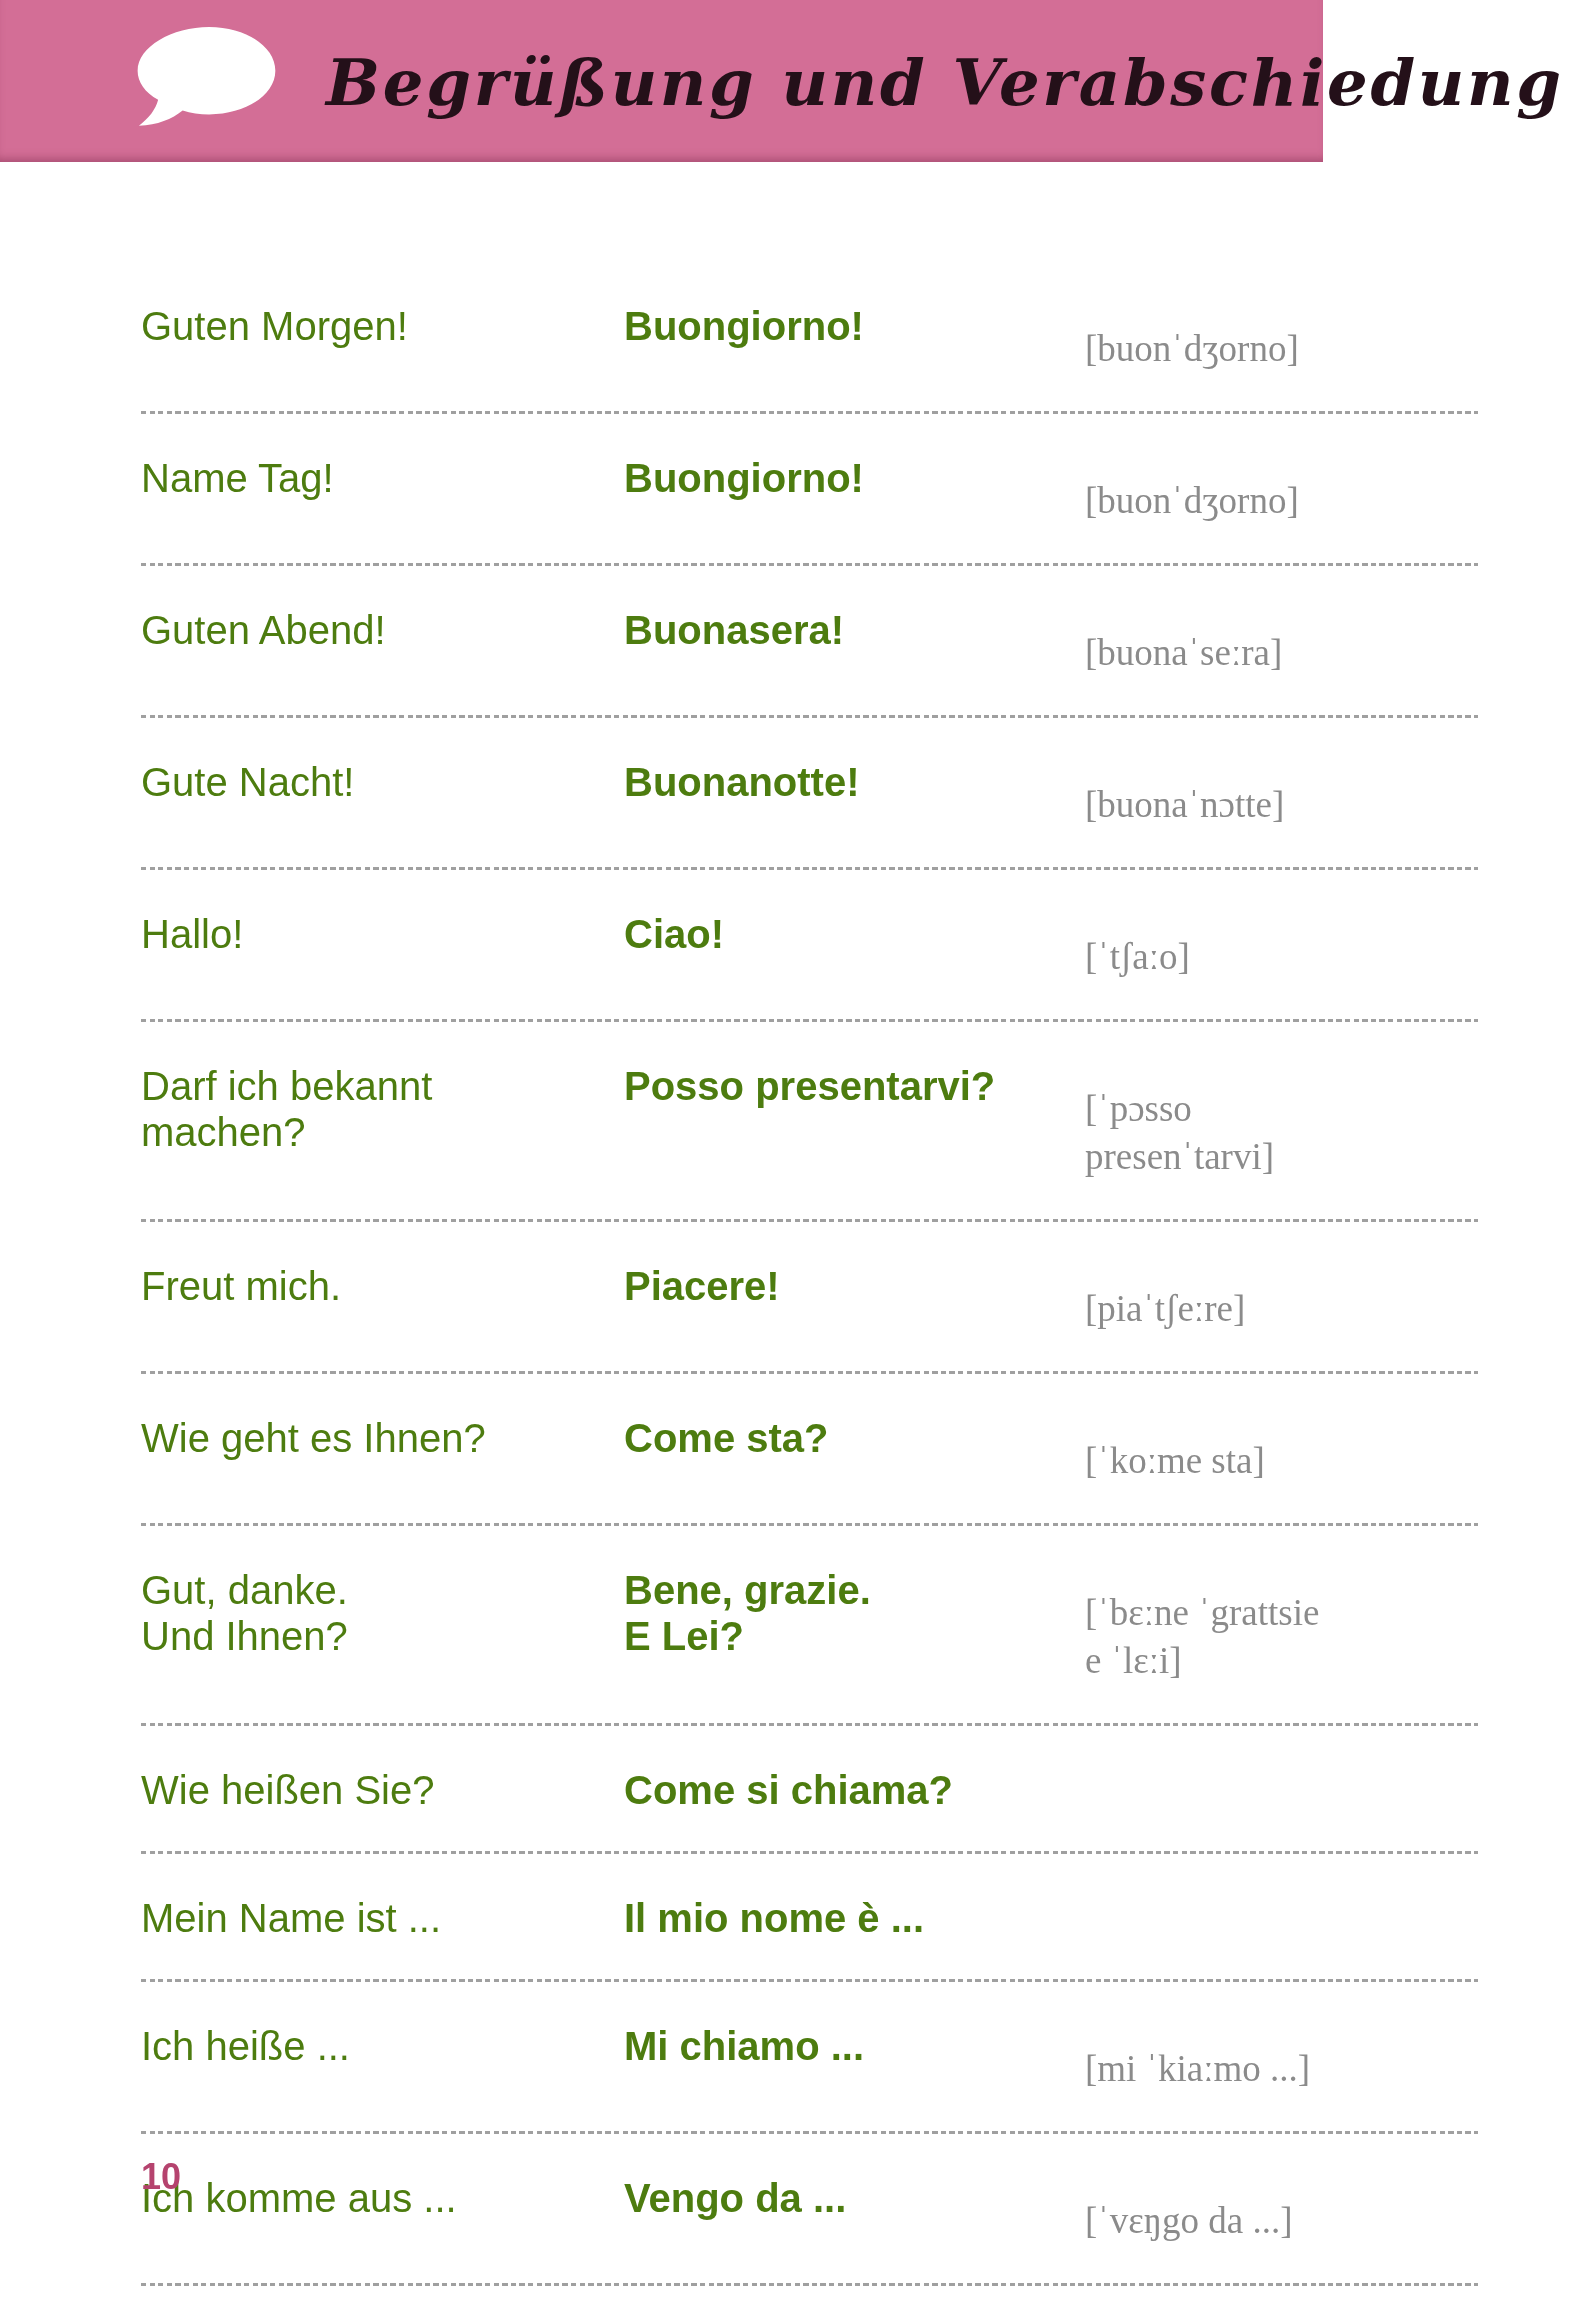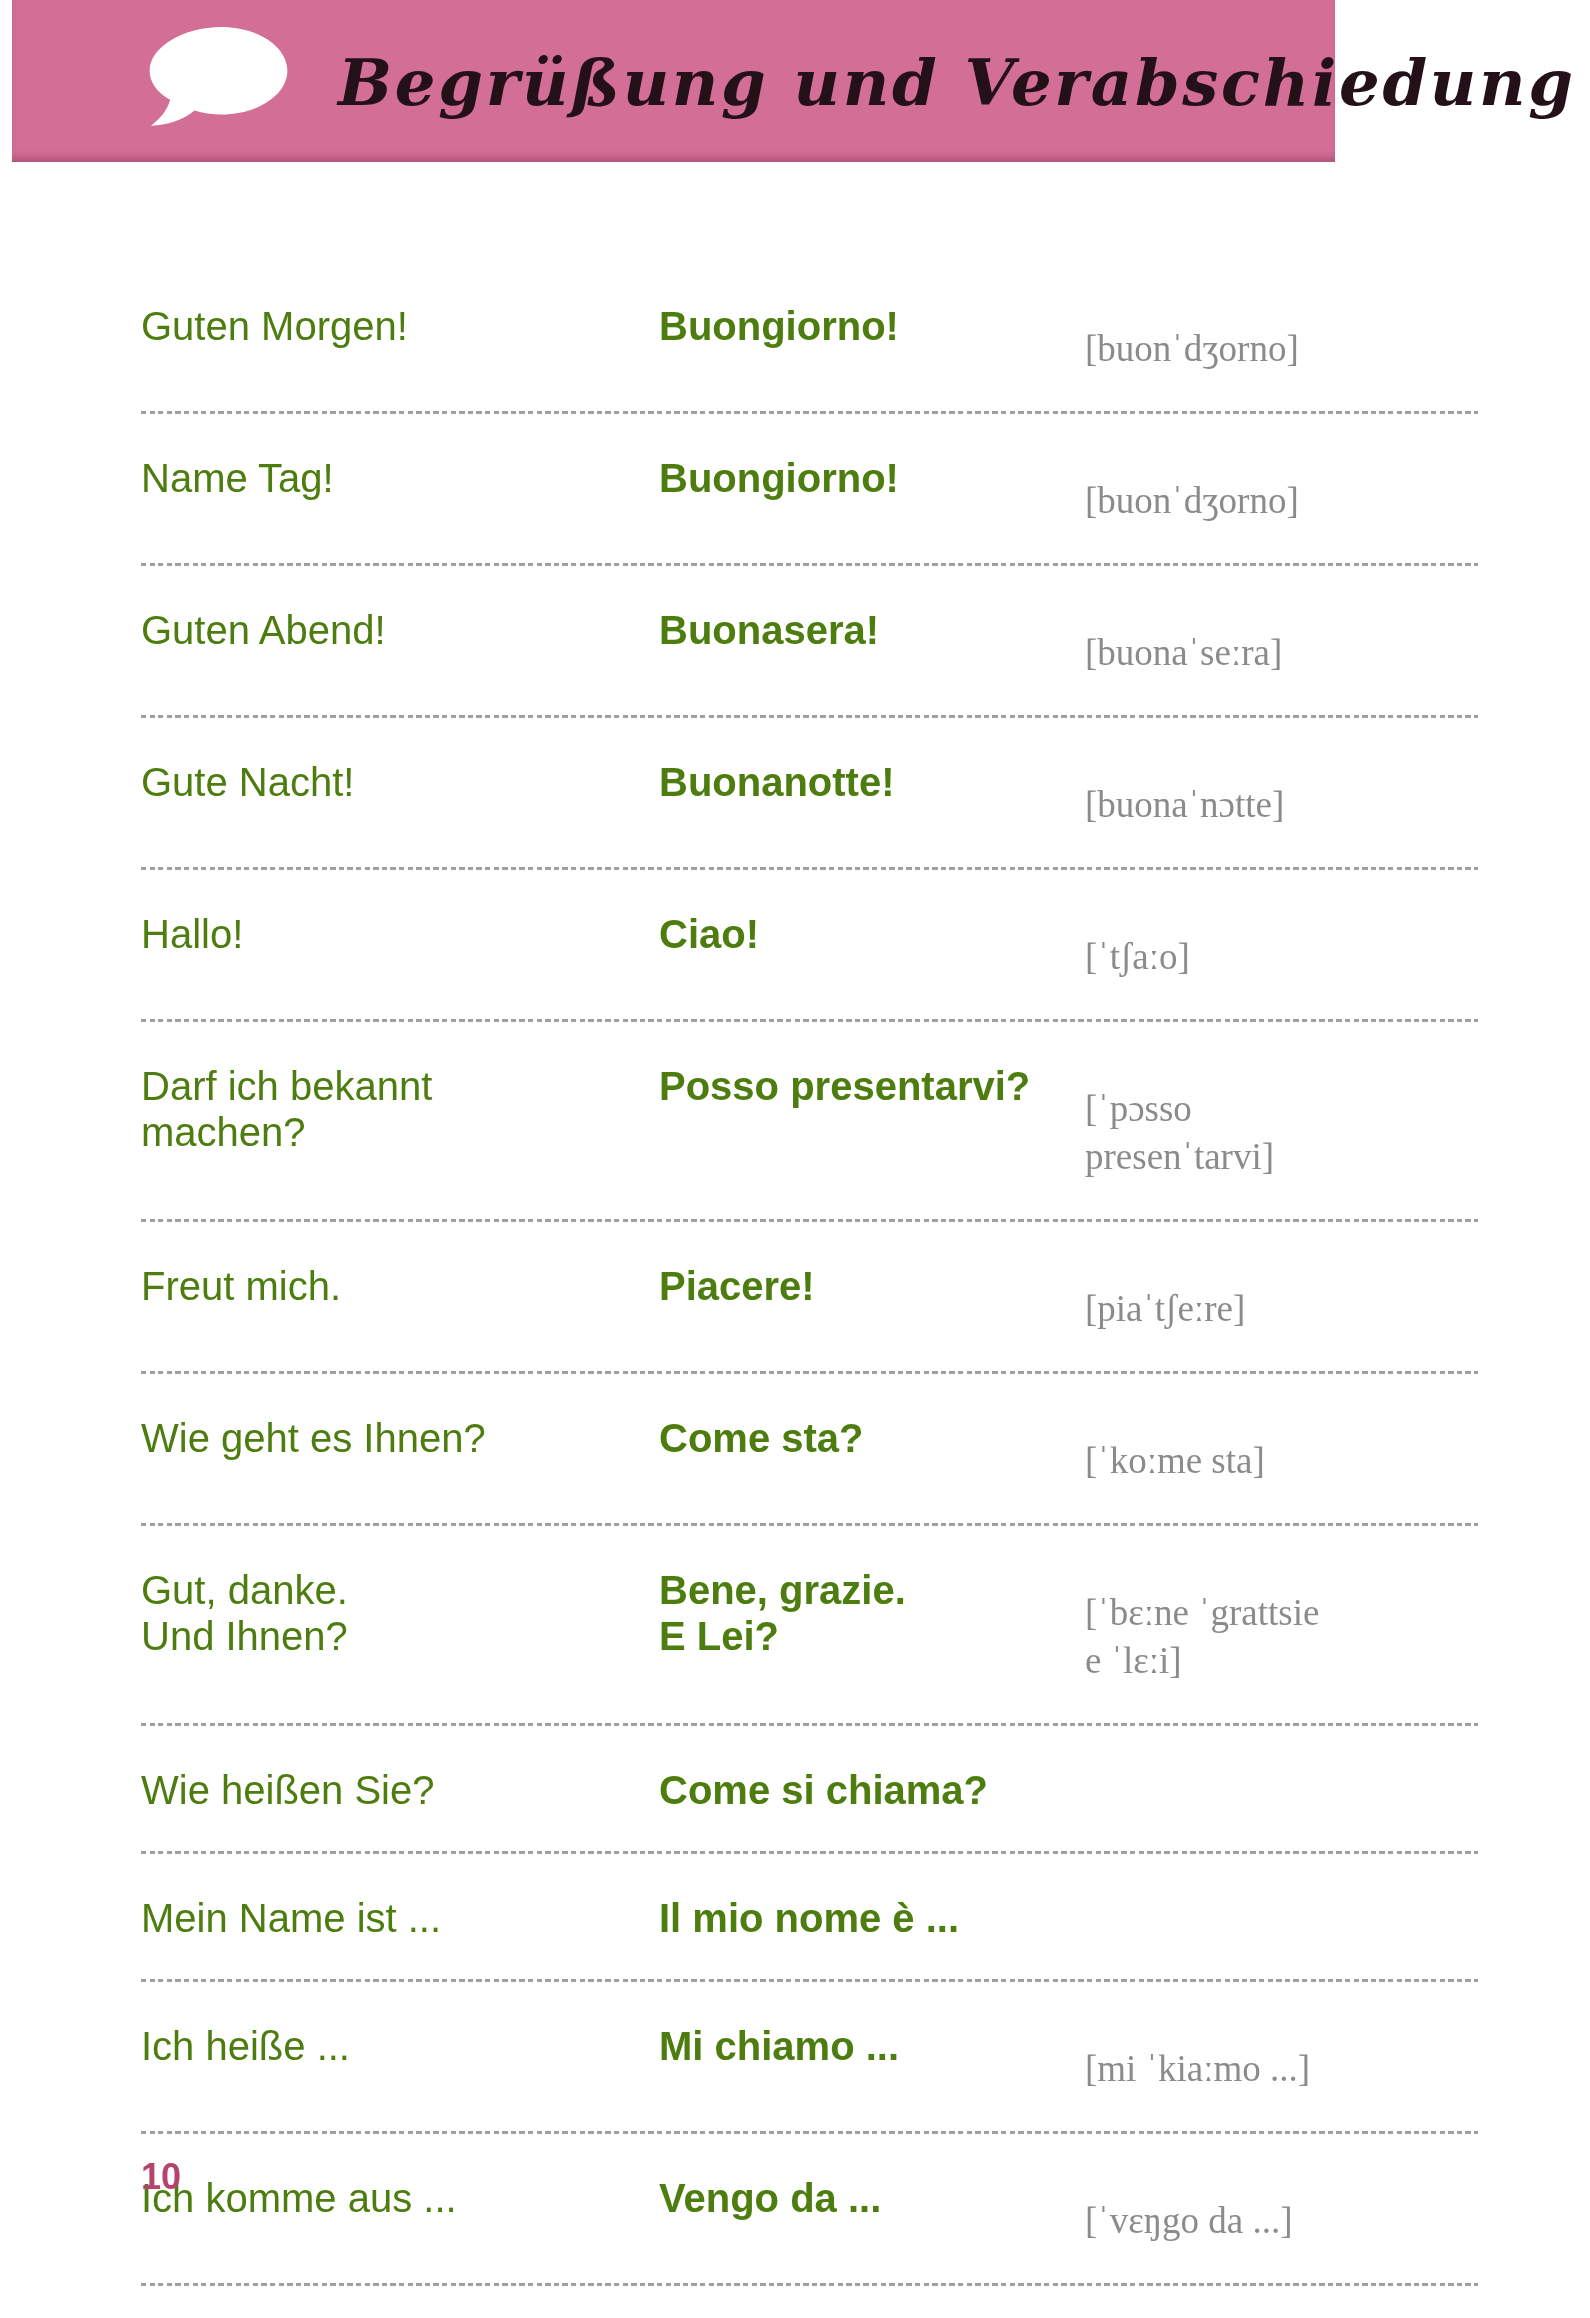--- a/index.html
+++ b/index.html
@@ -11,21 +11,21 @@
     position: relative;
     width: 1591px;
     height: 2319px;
     font-family: "Liberation Sans", sans-serif;
     overflow: hidden;
   }
 
   
   .header-band {
     position: absolute;
-    top: 0; left: 12px;
+    top: 0; left: 0;
     width: 1323px;
     height: 162px;
     background: #d36e96;
     box-shadow: inset 0 -8px 9.3px -5.3px rgba(130, 45, 80, 0.55);
   }
   .bubble-icon {
     position: absolute;
     left: 131px;
     top: 22.5px;
     width: 147px;
@@ -68,21 +68,21 @@
         #8f8f8f 0px, #8f8f8f 5.3px,
         rgba(255,255,255,0) 5.3px, rgba(255,255,255,0) 8.6px);
     opacity: 0.85;
   }
   .cell-german, .cell-italian {
     font-size: 40px;
     line-height: 46px;
     color: #4d7c0f;
     white-space: pre-line;
   }
-  .cell-italian { font-weight: bold; margin-left: 35px; }
+  .cell-italian { font-weight: bold; }
   .cell-ipa {
     font-family: "Liberation Serif", serif;
     font-size: 37px;
     line-height: 48px;
     color: #8b8b8b;
     white-space: pre-line;
     margin-top: 22px;
   }
 
   

